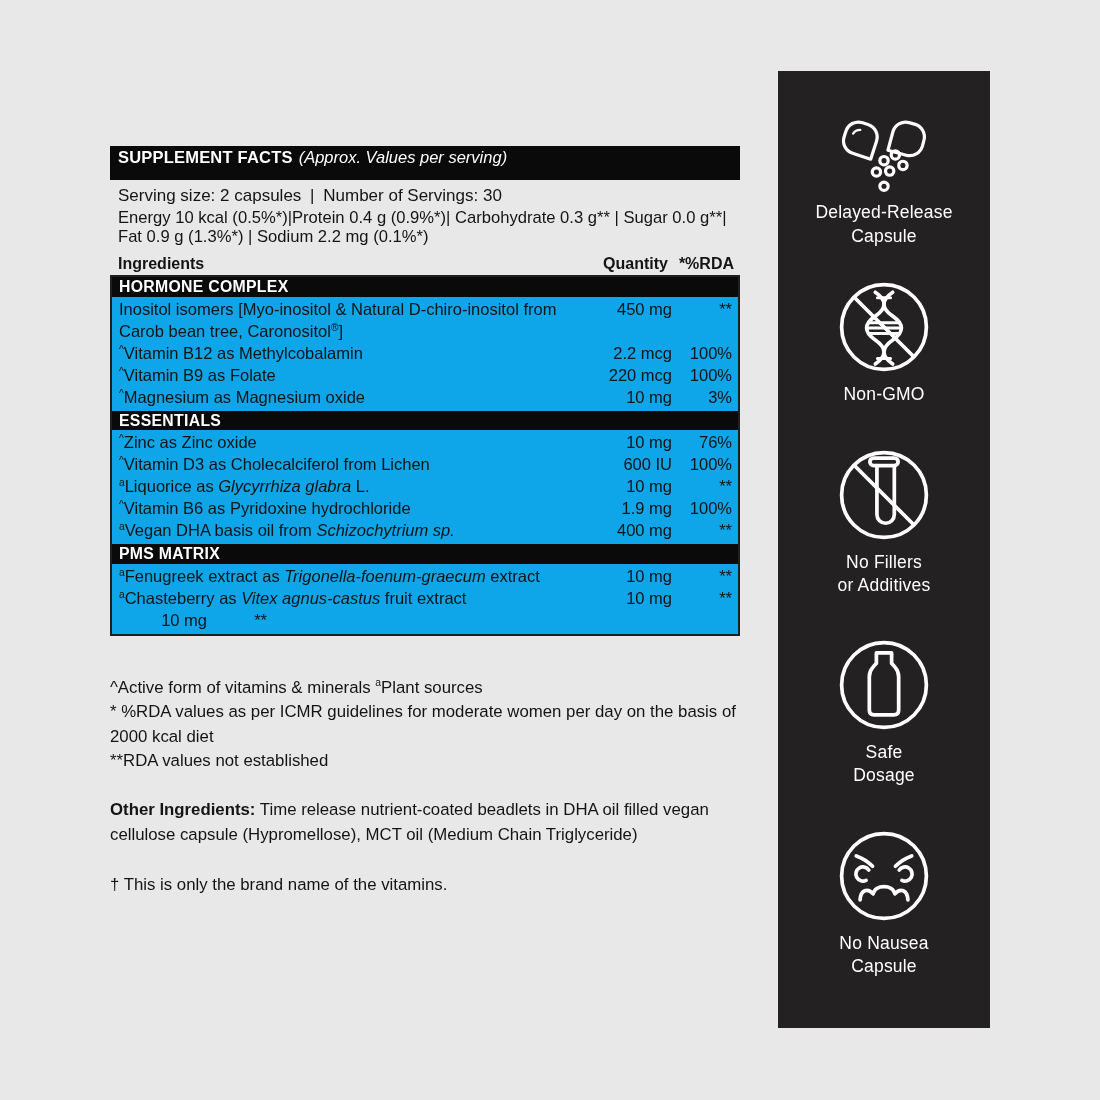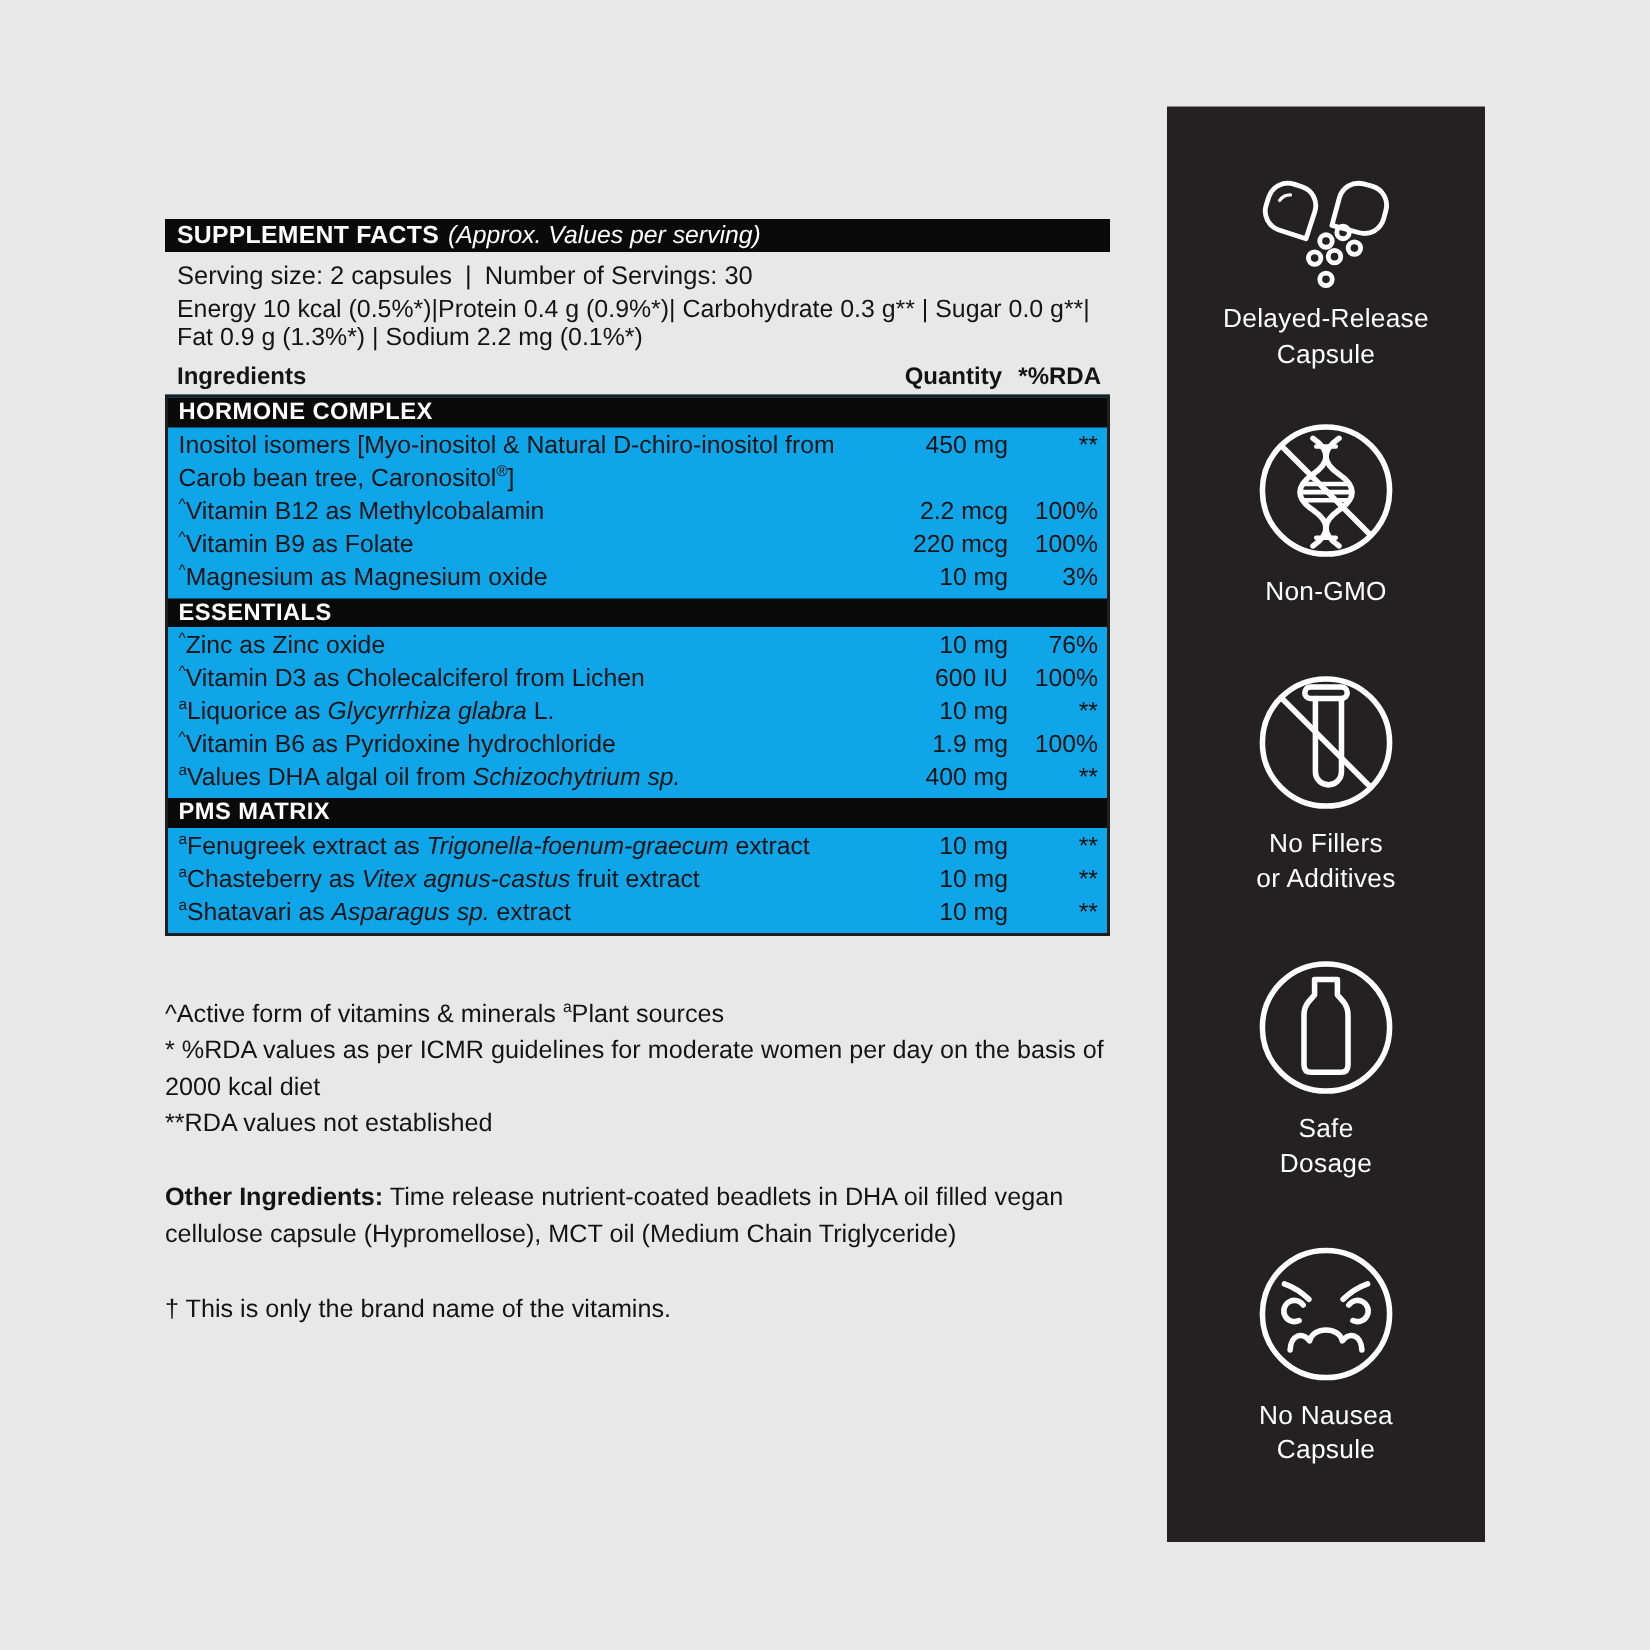--- a/index.html
+++ b/index.html
@@ -5,21 +5,21 @@
   :root{
     --page-bg:#e9e8e8; --bar-bg:#0a0a0a; --bar-text:#ffffff;
     --text:#141414; --sidebar-bg:#242122; --sidebar-text:#ffffff;
   }
   *{margin:0;padding:0;box-sizing:border-box}
   html,body{width:1100px;height:1100px;overflow:hidden}
   body{background:var(--page-bg);font-family:"Liberation Sans",sans-serif;color:var(--text);position:relative}
 
   
   .label-panel{position:absolute;left:110px;top:146px;width:630px}
-  .sf-header{background:var(--bar-bg);color:var(--bar-text);height:22px;line-height:22px;padding:0 8px;white-space:nowrap;overflow:hidden}
+  .sf-header{background:var(--bar-bg);color:var(--bar-text);height:34px;line-height:22px;padding:0 8px;white-space:nowrap;overflow:hidden}
   .sf-title{font-weight:800;font-size:16.5px;letter-spacing:.2px}
   .sf-sub{font-style:italic;font-weight:500;font-size:16.5px;margin-left:6px}
   .serving-line{margin-top:5px;padding-left:8px;font-size:17px;height:22px;line-height:22px}
   .serving-line b{font-weight:400}
   .serving-line .sep{margin:0 4px}
   .nutrition-line{margin-top:2px;padding-left:8px;font-size:16.6px;line-height:18.6px}
   .col-header{margin-top:9px;display:flex;padding:0 6px 2px 8px;font-weight:800;font-size:16px}
   .ch-name{flex:1}
   .ch-qty{width:88px;text-align:right}
   .ch-rda{width:66px;text-align:right}
@@ -108,39 +108,38 @@
           <span class="t-name"><sup>a</sup><span>Liquorice as </span><i>Glycyrrhiza glabra</i><span> L.</span></span>
           <span class="t-qty">10 mg</span>
           <span class="t-rda">**</span>
         </div>
         <div class="t-row">
           <span class="t-name"><sup>^</sup><span>Vitamin B6 as Pyridoxine hydrochloride</span></span>
           <span class="t-qty">1.9 mg</span>
           <span class="t-rda">100%</span>
         </div>
         <div class="t-row">
-          <span class="t-name"><sup>a</sup><span>Values DHA algal oil from </span><i>Schizochytrium sp.</i></span>
+          <span class="t-name"><sup>a</sup><span>Vegan DHA basis oil from </span><i>Schizochytrium sp.</i></span>
           <span class="t-qty">400 mg</span>
           <span class="t-rda">**</span>
         </div>
       </div>
       <div class="section-bar">PMS MATRIX</div>
       <div class="rows">
         <div class="t-row">
           <span class="t-name"><sup>a</sup><span>Fenugreek extract as </span><i>Trigonella-foenum-graecum</i><span> extract</span></span>
           <span class="t-qty">10 mg</span>
           <span class="t-rda">**</span>
         </div>
         <div class="t-row">
           <span class="t-name"><sup>a</sup><span>Chasteberry as </span><i>Vitex agnus-castus</i><span> fruit extract</span></span>
           <span class="t-qty">10 mg</span>
           <span class="t-rda">**</span>
         </div>
         <div class="t-row">
-          <span class="t-name"><sup>a</sup><span>Shatavari as </span><i>Asparagus sp.</i><span> extract</span></span>
           <span class="t-qty">10 mg</span>
           <span class="t-rda">**</span>
         </div>
       </div>
     </div>
   <div class="footnotes" id="footnotes">
       <p class="fn"><span>^Active form of vitamins &amp; minerals </span><sup>a</sup><span>Plant sources</span></p>
       <p class="fn"><span>* %RDA values as per ICMR guidelines for moderate women per day on the basis of 2000 kcal diet</span></p>
       <p class="fn"><span>**RDA values not established</span></p>
     </div>

